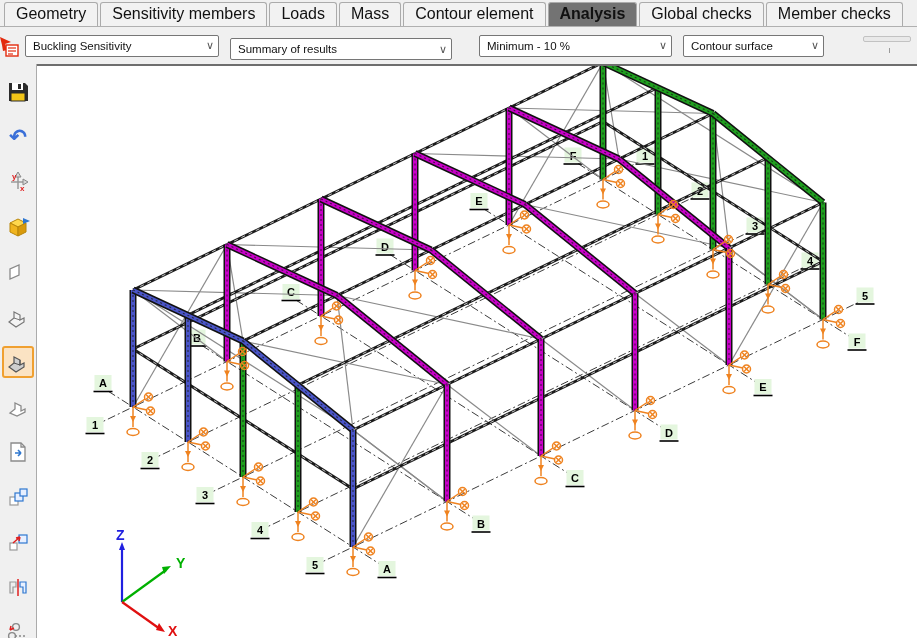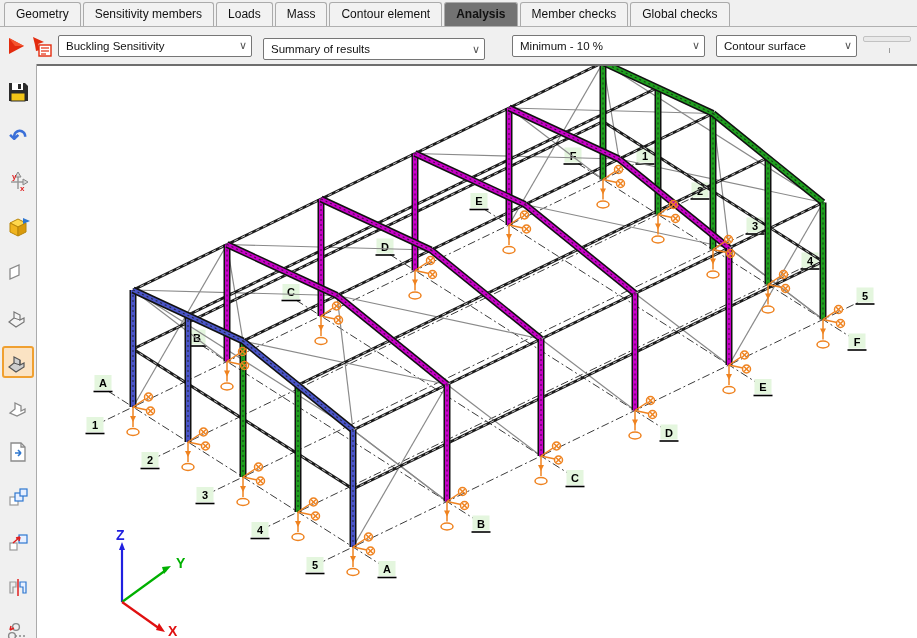--- a/index.html
+++ b/index.html
@@ -8,29 +8,29 @@
     background:#f0f0f0;font-family:"Liberation Sans",sans-serif;
     -webkit-font-smoothing:antialiased;
   }
   
   .tabbar{
     position:absolute;left:0;top:0;width:917px;height:27px;
     background:#f0f0f0;border-bottom:1px solid #b0b0b0;
     display:flex;align-items:flex-end;padding-left:4px;box-sizing:border-box;
   }
   .tab{
-    height:23px;line-height:22px;padding:0 11px;font-size:12px;color:#111;
+    height:23px;line-height:22px;padding:0 11px;font-size:16px;color:#111;
     background:#f2f2f2;border:1px solid #ababab;border-bottom:none;
     border-radius:3px 3px 0 0;margin-right:2px;white-space:nowrap;cursor:default;
   }
   .tab.active{font-weight:bold;background:#737373;}
   
   .toolbar{
     position:absolute;left:0;top:27px;width:835px;height:37px;background:#f0f0f0;
-    display:flex;align-items:center;box-sizing:border-box;padding-left:6px;
+    display:flex;align-items:center;box-sizing:border-box;padding-left:6px;justify-content:flex-end;
   }
   .tbtn{width:26px;height:26px;display:flex;align-items:center;justify-content:center;margin-right:5px;}
   .dd{
     height:22px;background:#fff;border:1px solid #767676;border-radius:2px;
     display:flex;align-items:center;box-sizing:border-box;padding:0 4px 0 7px;
     font-size:11.5px;color:#111;margin-right:11px;
   }
   .dd .lbl{flex:1;white-space:nowrap;overflow:hidden;}
   .dd .chev{color:#555;font-size:11px;margin-left:4px;}
   .slider{position:absolute;right:6px;top:36px;width:46px;height:4px;background:#e9e9e9;
@@ -58,22 +58,22 @@
 </head>
 <body>
 
 <div class="tabbar" id="tabbar">
     <div class="tab">Geometry</div>
     <div class="tab">Sensitivity members</div>
     <div class="tab">Loads</div>
     <div class="tab">Mass</div>
     <div class="tab">Contour element</div>
     <div class="tab active">Analysis</div>
+    <div class="tab">Global checks</div>
     <div class="tab">Member checks</div>
-    <div class="tab">Global checks</div>
   </div>
 
 <div class="toolbar" id="toolbar">
   <div class="tbtn">
     <svg width="20" height="20" viewBox="0 0 20 20">
       <polygon points="3,2 18,10 3,18" fill="#e32b0e"></polygon>
       <polygon points="3,2 18,10 9,10" fill="#f4552e"></polygon>
     </svg>
   </div>
   <div class="tbtn">

